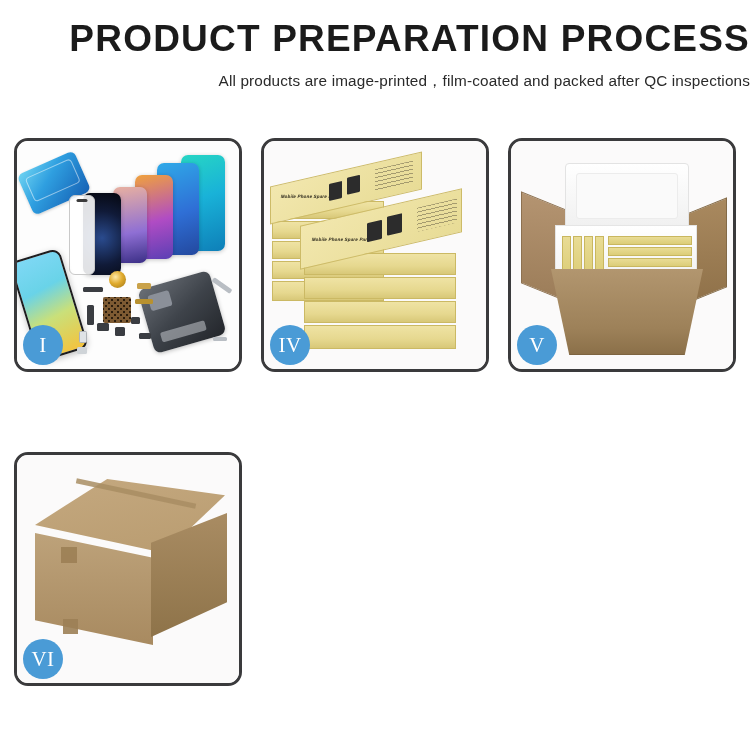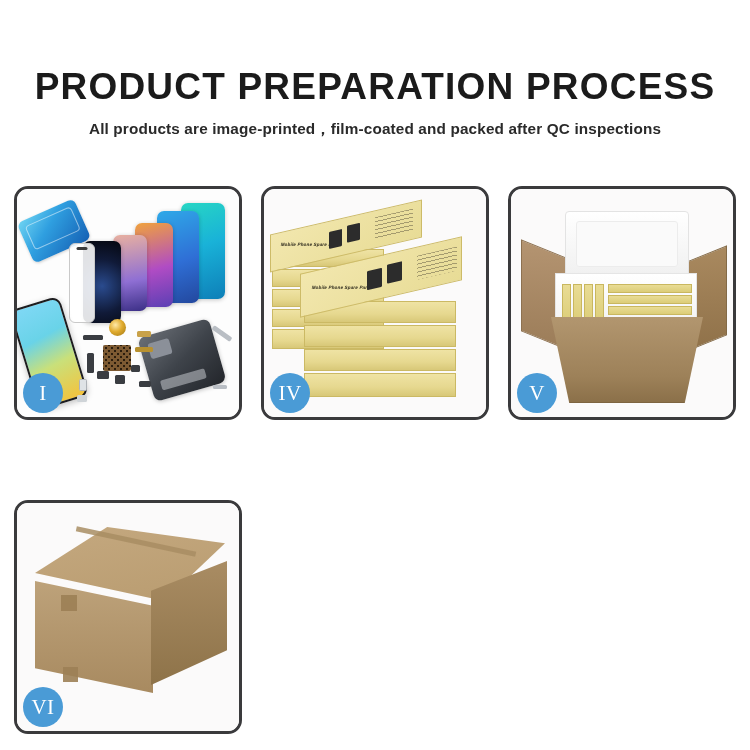--- a/index.html
+++ b/index.html
@@ -8,35 +8,35 @@
     width: 750px;
     height: 750px;
     background: #ffffff;
     font-family: "Liberation Sans", sans-serif;
     overflow: hidden;
   }
 
   .page { width: 750px; height: 750px; position: relative; }
 
   
-  .header { padding-top: 18px; text-align: center; margin-top: 48px; }
+  .header { padding-top: 18px; text-align: right; }
 
   .title {
     font-size: 37px;
     font-weight: 700;
     letter-spacing: 1.2px;
     color: #1b1b1b;
     line-height: 1.12;
     font-family: "Liberation Sans", sans-serif;
   }
 
   .subtitle {
     margin-top: 12px;
     font-size: 15.3px;
-    font-weight: 700;
+    font-weight: 400;
     color: #2a2a2a;
     letter-spacing: 0.15px;
   }
 
   
   .grid {
     position: absolute;
     left: 14px;
     top: 138px;
     width: 722px;

